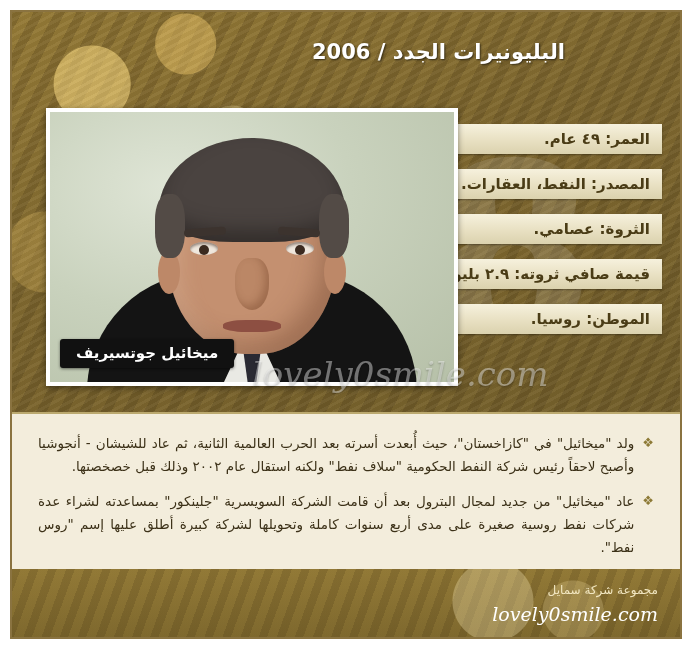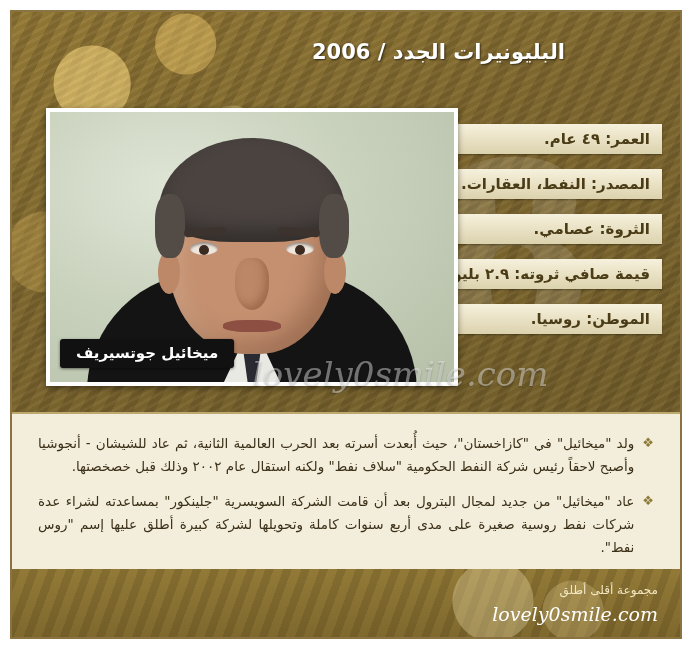--- a/index.html
+++ b/index.html
@@ -430,18 +430,18 @@
         <span class="bullet-text">ولد "ميخائيل" في "كازاخستان"، حيث أُبعدت أسرته بعد الحرب العالمية الثانية، ثم عاد للشيشان - أنجوشيا وأصبح لاحقاً رئيس شركة النفط الحكومية "سلاف نفط" ولكنه استقال عام ٢٠٠٢ وذلك قبل خصخصتها.</span>
       </div>
       <div class="bullet-item">
         <span class="bullet-mark">❖</span>
         <span class="bullet-text">عاد "ميخائيل" من جديد لمجال البترول بعد أن قامت الشركة السويسرية "جلينكور" بمساعدته لشراء عدة شركات نفط روسية صغيرة على مدى أربع سنوات كاملة وتحويلها لشركة كبيرة أطلق عليها إسم "روس نفط".</span>
       </div>
     </div>
 
     <div class="footer">
       <div class="footer-bg"></div>
-      <div class="footer-ar">مجموعة أقلى أطلق</div>
+      <div class="footer-ar">مجموعة شركة سمايل</div>
       <div class="footer-site">lovely0smile.com</div>
     </div>
 
   </div>
 </div>
 
 </body></html>

